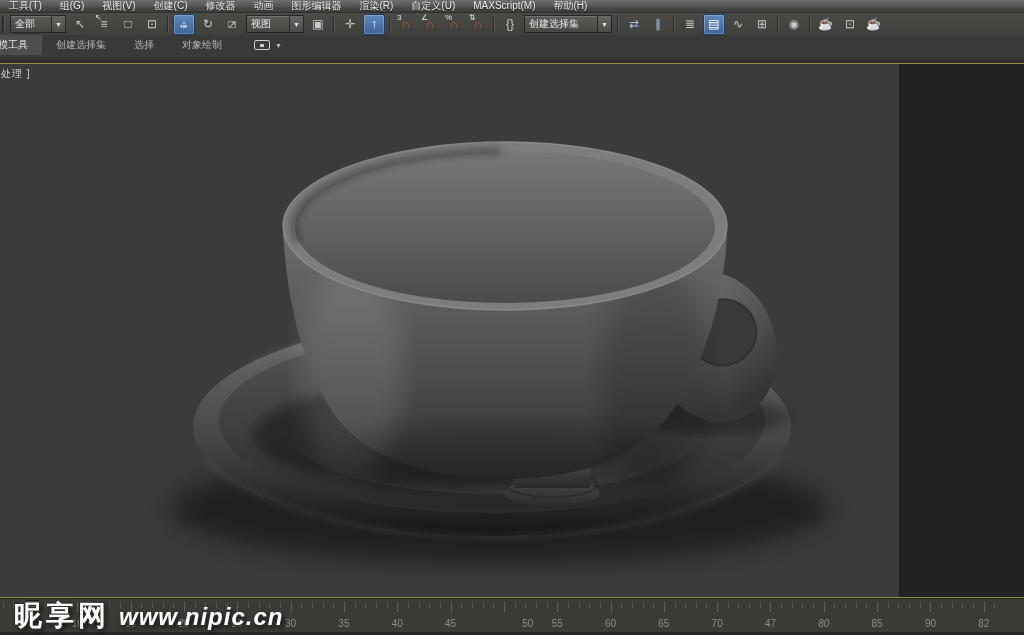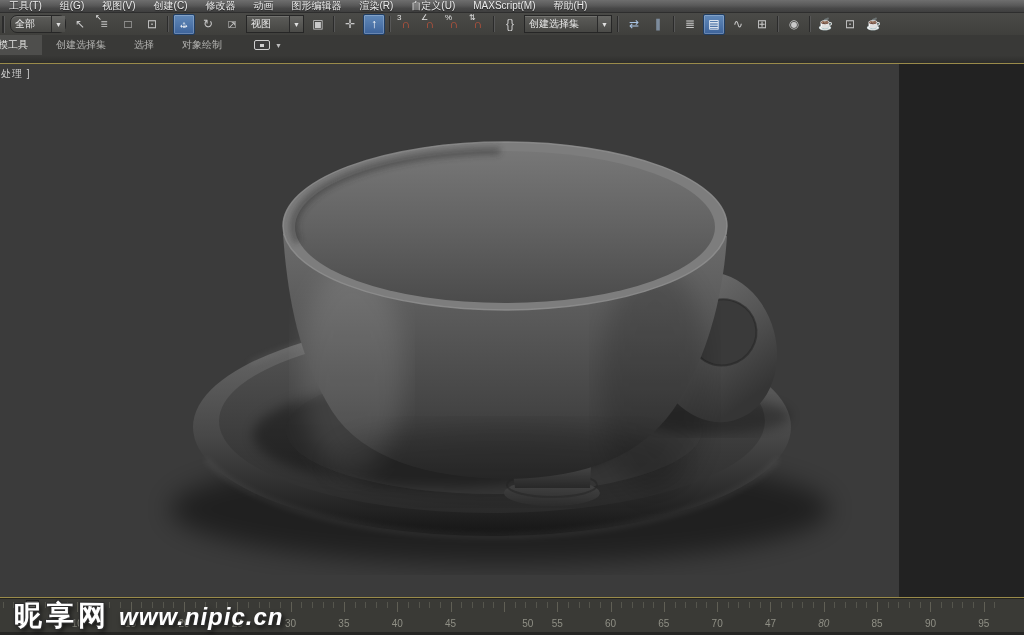--- a/index.html
+++ b/index.html
@@ -94,21 +94,21 @@
     <span class="mitem">动画</span>
     <span class="mitem">图形编辑器</span>
     <span class="mitem">渲染(R)</span>
     <span class="mitem">自定义(U)</span>
     <span class="mitem">MAXScript(M)</span>
     <span class="mitem">帮助(H)</span>
   </div>
 
 <div class="abs toolbar">
     <div class="grip"></div>
-    <div class="combo" style="width: 54px; border-radius: 7px;">
+    <div class="combo" style="width: 54px;">
       <span class="cval">全部</span>
       <div class="arrow">▼</div>
     </div>
     <div class="tb-btn">
       <span class="">↖</span>
     </div>
     <div class="tb-btn">
       <span class="">≡</span>
       <span class="sup">↖</span>
     </div>
@@ -425,21 +425,21 @@
       <div class="tnum" style="left: 450.56px;">45</div>
       <div class="tnum" style="left: 503.88px; margin-left: 24px;">50</div>
       <div class="tnum" style="left: 557.2px;">55</div>
       <div class="tnum" style="left: 610.52px;">60</div>
       <div class="tnum" style="left: 663.84px;">65</div>
       <div class="tnum" style="left: 717.16px;">70</div>
       <div class="tnum" style="left: 770.48px;">47</div>
       <div class="tnum" style="left: 823.8px; font-style: italic;">80</div>
       <div class="tnum" style="left: 877.12px;">85</div>
       <div class="tnum" style="left: 930.44px;">90</div>
-      <div class="tnum" style="left: 983.76px;">95</div>
+      <div class="tnum" style="left: 983.76px;">82</div>
     </div>
   <div class="slider">
       <i class="a"></i>
       <i class="b"></i>
     </div>
   <div class="watermark">
     <span class="wm-zh">昵享网</span>
     <span class="wm-en">www.nipic.cn</span>
   </div>
 </div>

